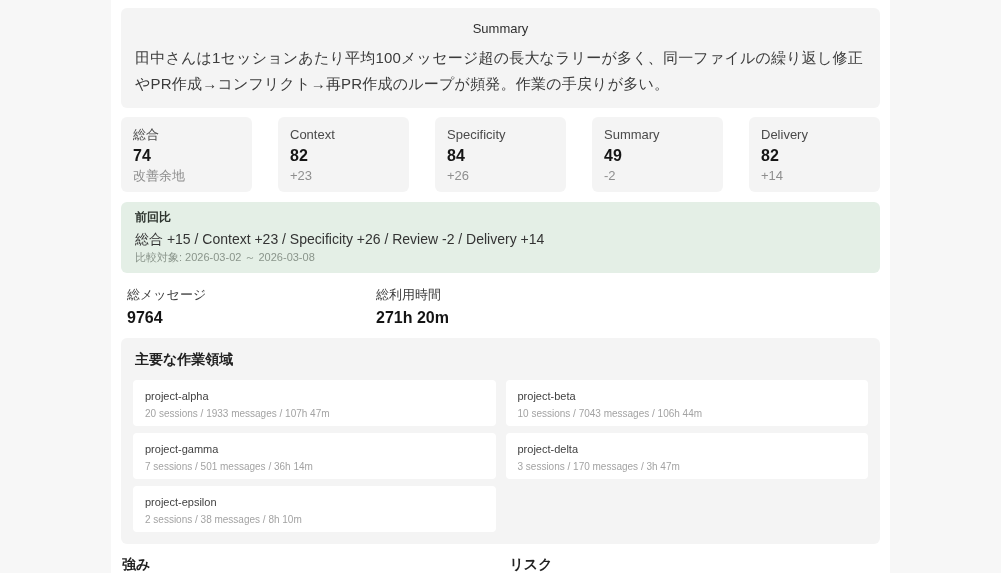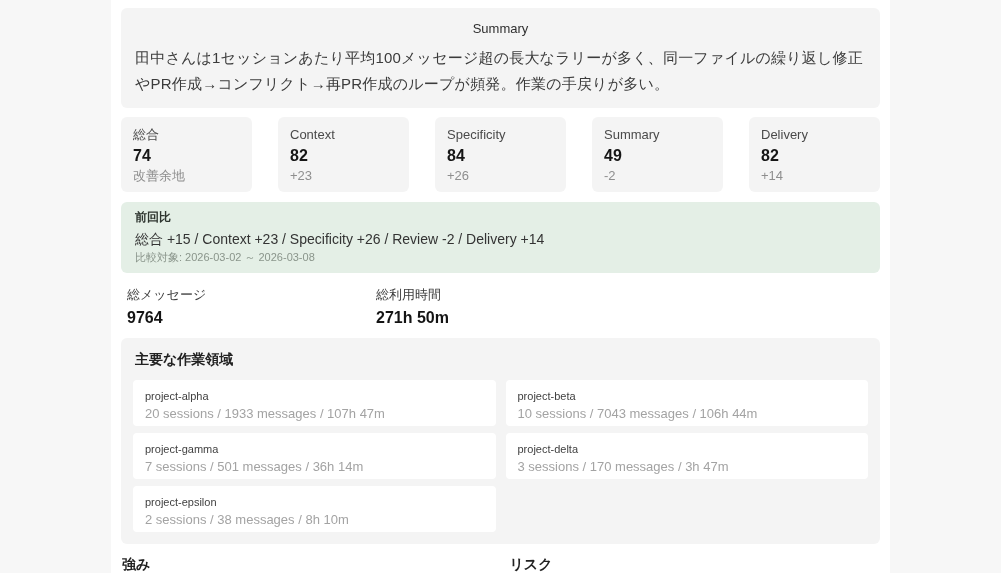--- a/index.html
+++ b/index.html
@@ -41,21 +41,21 @@
   .totals { display:grid; grid-template-columns:1fr 1fr 1fr; padding:6px 6px 0; margin-bottom:11px; }
   .total-label { font-size:13px; color:#3d3d3d; line-height:15px; }
   .total-value { font-size:16px; font-weight:bold; color:#141414; margin-top:7px; line-height:18px; }
 
   
   .areas { background:#f4f4f4; border-radius:6px; padding:11px 12px 12px; margin-bottom:8px; }
   .areas-title { font-size:14px; font-weight:bold; color:#222; margin:2px 2px 11px; }
   .areas-grid { display:grid; grid-template-columns:1fr 1fr; gap:7px 10px; }
   .proj { background:#ffffff; border-radius:4px; padding:10px 12px; height:46px; }
   .proj-name { font-size:11px; color:#3f3f3f; line-height:12px; }
-  .proj-meta { font-size:13px; color:#a3a3a3; margin-top:7px; line-height:10px; }
+  .proj-meta { font-size:10px; color:#a3a3a3; margin-top:7px; line-height:10px; }
 
   
   .bottom { display:grid; grid-template-columns:1fr 1fr; gap:18px; margin-top:5px; padding:0 1px; }
   .col-title { font-size:14px; font-weight:bold; color:#222; margin:4px 0 10px; line-height:16px; }
 </style>
 </head>
 <body>
 
 <div class="page">
 
@@ -98,21 +98,21 @@
     <div class="compare-range">比較対象: 2026-03-02 ～ 2026-03-08</div>
   </section>
 
   <section class="totals">
     <div class="total">
       <div class="total-label">総メッセージ</div>
       <div class="total-value">9764</div>
     </div>
     <div class="total">
       <div class="total-label">総利用時間</div>
-      <div class="total-value">271h 50m</div>
+      <div class="total-value">271h 20m</div>
     </div>
   </section>
 
   <section class="areas">
     <div class="areas-title">主要な作業領域</div>
     <div class="areas-grid">
       <div class="proj">
         <div class="proj-name">project-alpha</div>
         <div class="proj-meta">20 sessions / 1933 messages / 107h 47m</div>
       </div>

